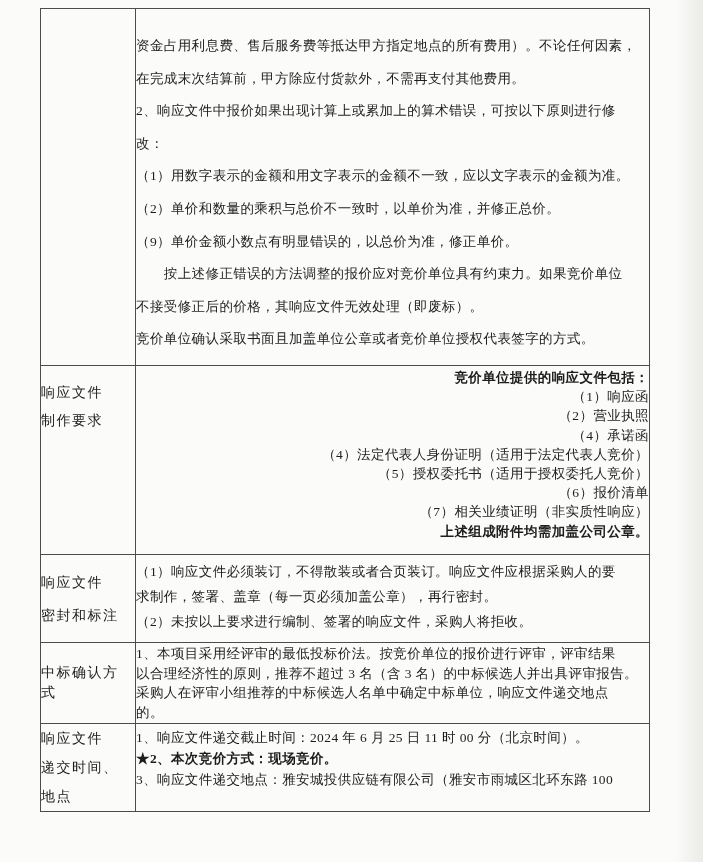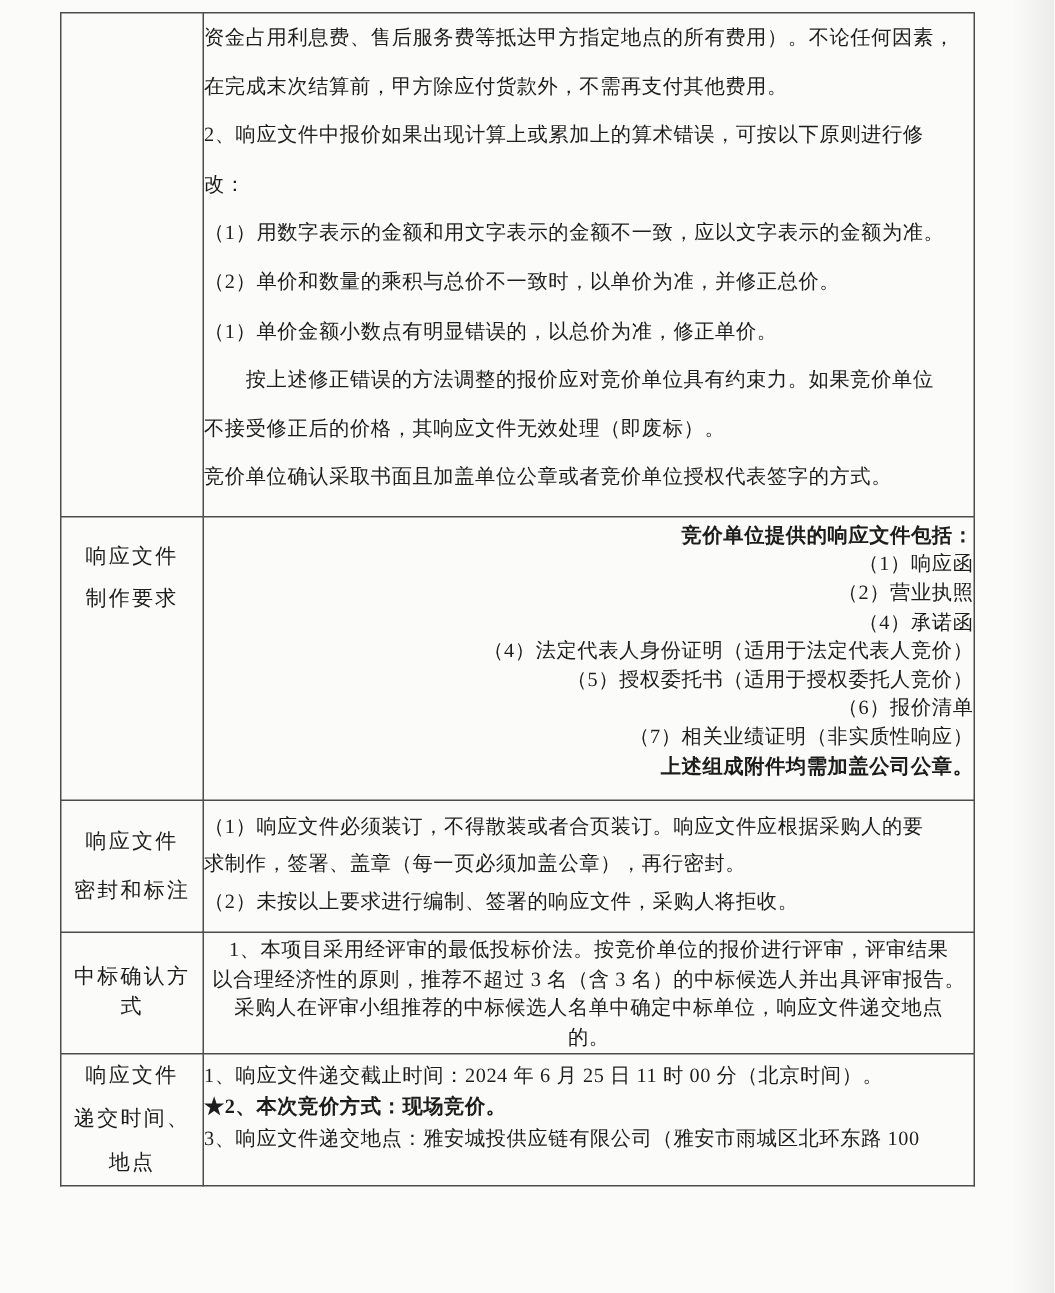--- a/index.html
+++ b/index.html
@@ -29,21 +29,21 @@
   .doc-table td {
     border: 1px solid var(--border);
     padding: 0;
     overflow: visible;
   }
   .col-h { width: 95px; }
   .col-c { width: 514px; }
 
   
   .hcell {
-    text-align: center;
+    text-align: left;
     vertical-align: middle;
     font-size: 14px;
     letter-spacing: 1.5px;
   }
   .hline { line-height: 28px; }
 
   
   .ccell {
     vertical-align: top;
     padding: 2px 4px 0 9px;
@@ -56,28 +56,28 @@
 
   
   .doc-table tr:nth-child(1) td { height: 335px; }
   .doc-table tr:nth-child(2) td { height: 175px; }
   .doc-table tr:nth-child(3) td { height: 83px; }
   .doc-table tr:nth-child(4) td { height: 79px; }
   .doc-table tr:nth-child(5) td { height: 83px; }
   .doc-table tr:nth-child(6) td { height: 88px; }
 
   
-  .doc-table tr:nth-child(1) .ccell { padding-top: 0; }
+  .doc-table tr:nth-child(1) .ccell { padding-top: 21px; }
   .doc-table tr:nth-child(1) .line  { line-height: 32.6px; }
   .doc-table tr:nth-child(2) .ccell { padding-top: 2px; text-align: right; }
   .doc-table tr:nth-child(2) .line  { line-height: 19.2px; }
   .doc-table tr:nth-child(3) .ccell { padding-top: 4px; margin-left: 25px; }
   .doc-table tr:nth-child(3) .line  { line-height: 25px; }
   .doc-table tr:nth-child(4) .ccell { padding-top: 1px; }
-  .doc-table tr:nth-child(4) .line  { line-height: 19.5px; text-align: center; }
+  .doc-table tr:nth-child(4) .line  { line-height: 19.5px; }
   .doc-table tr:nth-child(5) .ccell { padding-top: 3px; }
   .doc-table tr:nth-child(5) .line  { line-height: 21px; }
   .doc-table tr:nth-child(6) .ccell { padding-top: 3px; }
   .doc-table tr:nth-child(6) .line  { line-height: 21px; }
 
   
   .doc-table tr:nth-child(2) .hcell { vertical-align: top; padding-top: 13px; }
   .doc-table tr:nth-child(3) .hline { line-height: 33px; }
   .doc-table tr:nth-child(4) .hline { line-height: 20px; }
   .doc-table tr:nth-child(5) .hline { line-height: 29px; }
@@ -95,21 +95,21 @@
     <tbody>
         <tr>
           <td class="hcell"></td>
           <td class="ccell">
             <div class="line"><span>资金占用利息费、售后服务费等抵达甲方指定地点的所有费用）。不论任何因素，</span></div>
             <div class="line"><span>在完成末次结算前，甲方除应付货款外，不需再支付其他费用。</span></div>
             <div class="line"><span>2、响应文件中报价如果出现计算上或累加上的算术错误，可按以下原则进行修</span></div>
             <div class="line"><span>改：</span></div>
             <div class="line"><span>（1）用数字表示的金额和用文字表示的金额不一致，应以文字表示的金额为准。</span></div>
             <div class="line"><span>（2）单价和数量的乘积与总价不一致时，以单价为准，并修正总价。</span></div>
-            <div class="line"><span>（1）单价金额小数点有明显错误的，以总价为准，修正单价。</span></div>
+            <div class="line"><span>（9）单价金额小数点有明显错误的，以总价为准，修正单价。</span></div>
             <div class="line"><span>　　按上述修正错误的方法调整的报价应对竞价单位具有约束力。如果竞价单位</span></div>
             <div class="line"><span>不接受修正后的价格，其响应文件无效处理（即废标）。</span></div>
             <div class="line"><span>竞价单位确认采取书面且加盖单位公章或者竞价单位授权代表签字的方式。</span></div>
           </td>
         </tr>
         <tr>
           <td class="hcell">
             <div class="hline">响应文件</div>
             <div class="hline">制作要求</div>
           </td>

